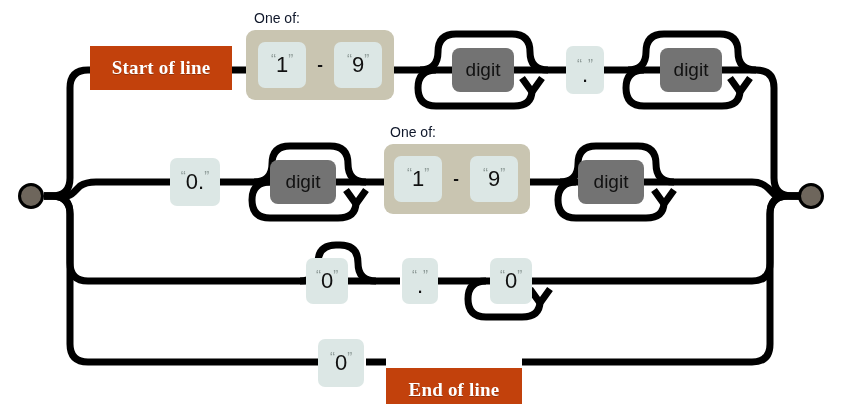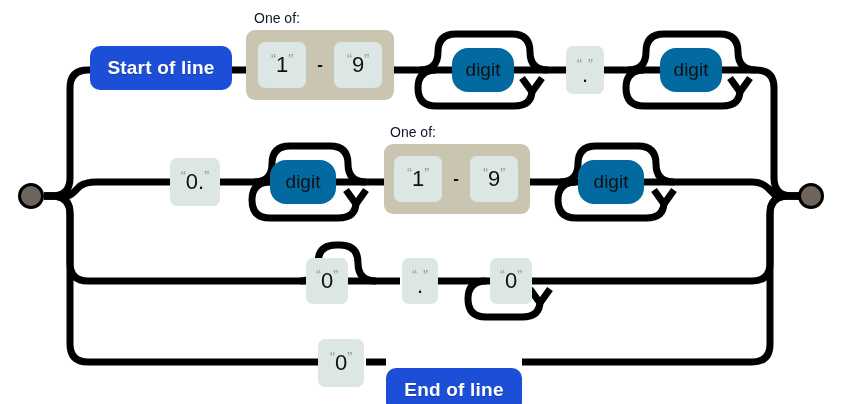--- a/index.html
+++ b/index.html
@@ -4,37 +4,37 @@
 <style>
   html,body{margin:0;padding:0;background:#ffffff;}
   body{font-family:"Liberation Sans",sans-serif;}
   #stage{position:relative;width:856px;height:404px;background:#ffffff;overflow:hidden;}
   #wires{position:absolute;left:0;top:0;width:856px;height:404px;}
 
   .node{position:absolute;box-sizing:border-box;display:flex;align-items:center;
         justify-content:center;text-align:center;}
 
   
-  .anchor{background:#1d4ed8;color:#ffffff;font-size:19px;font-weight:bold;
-          letter-spacing:.2px;border-radius:10px;text-shadow:0 1px 0 rgba(0,0,0,.25);}
+  .anchor{background:#c2410c;color:#ffffff;font-size:19px;font-weight:bold;
+          letter-spacing:.2px;border-radius:0;text-shadow:0 1px 0 rgba(0,0,0,.25);font-family:Liberation Serif, serif;}
 
   
   .literal{background:#dce7e5;border-radius:7px;color:#111;font-size:20px;}
   .literal .q{color:#8d9a97;font-size:15px;vertical-align:super;line-height:0;}
   .literal .v{font-size:22px;color:#111;}
   .literal.dot .v{font-size:22px;position:relative;top:5px;}
 
   
   .oneof{position:absolute;background:#c9c5b1;border-radius:9px;box-sizing:border-box;}
   .oneof-label{position:absolute;font-size:14px;color:#0f172a;font-weight:normal;white-space:nowrap;}
   .dash{position:absolute;display:flex;align-items:center;justify-content:center;
         font-size:17px;color:#111;font-weight:bold;}
 
   
-  .nonterm{background:#0369a1;border-radius:16px;color:#111;font-size:19px;}
+  .nonterm{background:#737373;border-radius:8px;color:#111;font-size:19px;}
 
   .endpoint{position:absolute;width:26px;height:26px;border-radius:50%;
             background:#6e665c;border:3px solid #000;box-sizing:border-box;}
 </style>
 </head>
 <body>
 
 <div id="stage">
 
   <svg id="wires" viewBox="0 0 856 404" width="856" height="404" xmlns="http://www.w3.org/2000/svg">

